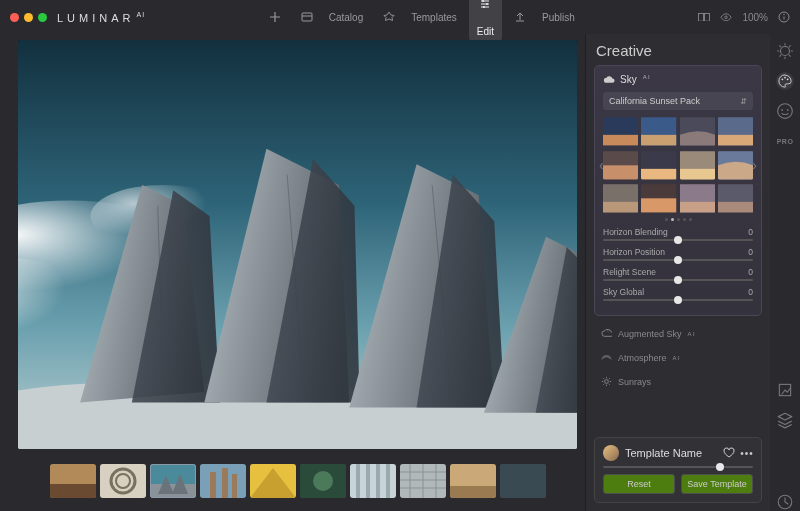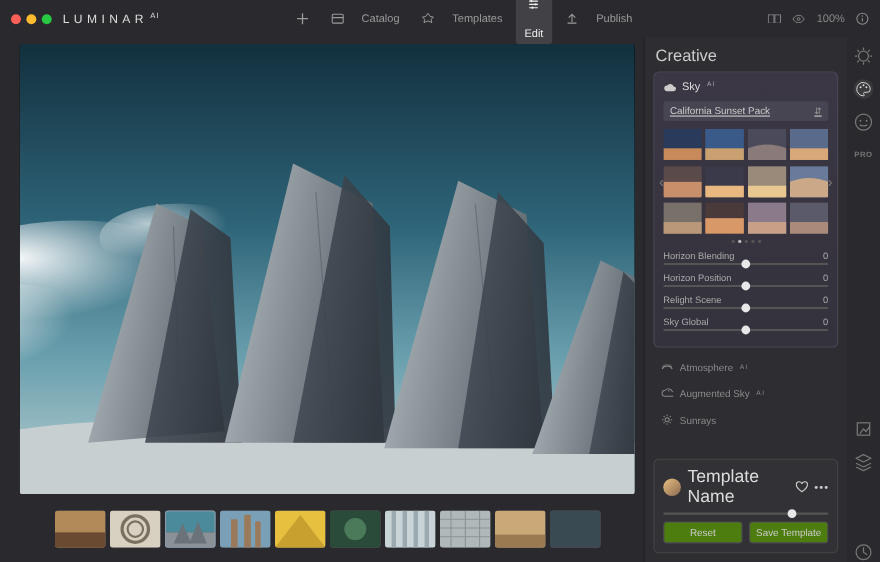--- a/index.html
+++ b/index.html
@@ -25,21 +25,21 @@
   .filmstrip { height: 48px; display: flex; align-items: center; justify-content: center; gap: 4px; margin-top: 8px; }
   .thumb { width: 46px; height: 34px; border-radius: 3px; background: #555; position: relative; overflow: hidden; cursor: pointer; }
   .thumb.sel { outline: 1.5px solid #89a; outline-offset: -1px; }
   .thumb svg { width: 100%; height: 100%; }
 
   .panel { width: 185px; background: #2e2e32; display: flex; flex-direction: column; border-left: 1px solid #1f1f22; }
   .panel-hd { padding: 8px 10px 6px; color: #ccc; font-size: 15px; }
   .tool { background: linear-gradient(180deg,#3b3745,#34323c); border: 0.5px solid #4a4658; border-radius: 5px; margin: 0 8px 6px; padding: 8px; }
   .tool-title { display: flex; gap: 5px; font-size: 10px; color: #ddd; margin-bottom: 6px; }
   .tool-title sup { font-size: 6px; color: #aaa; margin-left: 1px; }
-  .preset-sel { background: #474552; border-radius: 3px; padding: 4px 6px; font-size: 9px; color: #ccc; display: flex; justify-content: space-between; align-items: center; cursor: pointer; text-decoration: underline; }
+  .preset-sel { background: #474552; border-radius: 3px; padding: 4px 6px; font-size: 9px; color: #ccc; display: flex; justify-content: space-between; align-items: center; cursor: pointer; }
   .sky-grid-wrap { position: relative; margin-top: 6px; }
   .sky-grid { display: grid; grid-template-columns: repeat(4,1fr); gap: 3px; }
   .sky-cell { aspect-ratio: 1.15/1; border-radius: 2px; overflow: hidden; cursor: pointer; }
   .sky-cell svg { width: 100%; height: 100%; display: block; }
   .sky-nav { position: absolute; top: 50%; transform: translateY(-50%); color: #777; font-size: 14px; cursor: pointer; padding: 4px; }
   .sky-nav.l { left: -8px; } .sky-nav.r { right: -8px; }
   .dots { display: flex; justify-content: center; gap: 3px; margin-top: 4px; }
   .dots span { width: 3px; height: 3px; border-radius: 50%; background: #555; }
   .dots span.on { background: #bbb; }
   .sliders { margin-top: 6px; }
@@ -47,21 +47,21 @@
   .sld-row { display: flex; justify-content: space-between; font-size: 8.5px; color: #aaa; margin-bottom: 2px; }
   .sld-track { height: 2px; background: #555; border-radius: 1px; position: relative; cursor: pointer; }
   .sld-thumb { position: absolute; top: 50%; transform: translate(-50%,-50%); width: 8px; height: 8px; border-radius: 50%; background: #e8e8e8; }
   .adv { font-size: 9px; color: #888; padding: 6px 10px; cursor: pointer; }
   .collapsed { display: flex; align-items: center; gap: 6px; padding: 6px 14px; font-size: 9px; color: #8a8a8c; cursor: pointer; }
   .collapsed sup { font-size: 6px; }
 
   .template-bar { margin: auto 8px 8px; background: #323236; border: 0.5px solid #444; border-radius: 5px; padding: 7px 8px 8px; }
   .tpl-top { display: flex; align-items: center; gap: 6px; margin-bottom: 5px; }
   .tpl-thumb { width: 16px; height: 16px; border-radius: 50%; background: linear-gradient(135deg,#e8c080,#8a6a50); }
-  .tpl-name { flex: 1; font-size: 16px; color: #ddd; }
+  .tpl-name { flex: 1; font-size: 11px; color: #ddd; }
   .tpl-btns { display: flex; gap: 6px; margin-top: 6px; }
   .btn { flex: 1; text-align: center; padding: 4px 0; font-size: 9px; background: #4d7c0f; border: 0.5px solid #4d4d52; border-radius: 3px; color: #ccc; cursor: pointer; }
 
   .rail { width: 30px; background: #2a2a2e; display: flex; flex-direction: column; align-items: center; padding-top: 8px; gap: 12px; color: #777; }
   .rail-item { width: 18px; height: 18px; display: flex; align-items: center; justify-content: center; cursor: pointer; }
   .rail-item.active { color: #ddd; background: #3a3a3e; border-radius: 50%; padding: 2px; }
   .rail .pro { font-size: 7px; font-weight: 600; letter-spacing: 0.5px; }
   .rail-gap { flex: 1; }
 </style>
 </head>
@@ -388,35 +388,35 @@
             </div>
           </div>
         </div>
     </div>
 
 
     <div id="collapsed-list">
         <div class="collapsed">
           <span class="ic">
             <svg viewBox="0 0 12 10" width="11">
+              <path d="M4 8a3 3 0 010-6 4 4 0 017 1 2.5 2.5 0 010 5H4z" stroke="currentColor" fill="none"></path>
+              <path d="M7 2l1 1M9 1l.7.7" stroke="currentColor"></path>
+            </svg>
+          </span>
+          <span>Augmented Sky</span>
+          <sup>A I</sup>
+        </div>
+        <div class="collapsed">
+          <span class="ic">
+            <svg viewBox="0 0 12 10" width="11">
               <path d="M1 7c2-4 8-4 10 0" stroke="currentColor" fill="none"></path>
               <path d="M1 5c2-3 8-3 10 0" stroke="currentColor" fill="none" opacity="0.6"></path>
             </svg>
           </span>
           <span>Atmosphere</span>
-          <sup>A I</sup>
-        </div>
-        <div class="collapsed">
-          <span class="ic">
-            <svg viewBox="0 0 12 10" width="11">
-              <path d="M4 8a3 3 0 010-6 4 4 0 017 1 2.5 2.5 0 010 5H4z" stroke="currentColor" fill="none"></path>
-              <path d="M7 2l1 1M9 1l.7.7" stroke="currentColor"></path>
-            </svg>
-          </span>
-          <span>Augmented Sky</span>
           <sup>A I</sup>
         </div>
         <div class="collapsed">
           <span class="ic">
             <svg viewBox="0 0 12 12" width="11">
               <circle cx="6" cy="6" r="2" stroke="currentColor" fill="none"></circle>
               <g stroke="currentColor">
                 <path d="M6 1v1.5M6 9.5V11M1 6h1.5M9.5 6H11M2.5 2.5l1 1M8.5 8.5l1 1M9.5 2.5l-1 1M3.5 8.5l-1 1"></path>
               </g>
             </svg>

